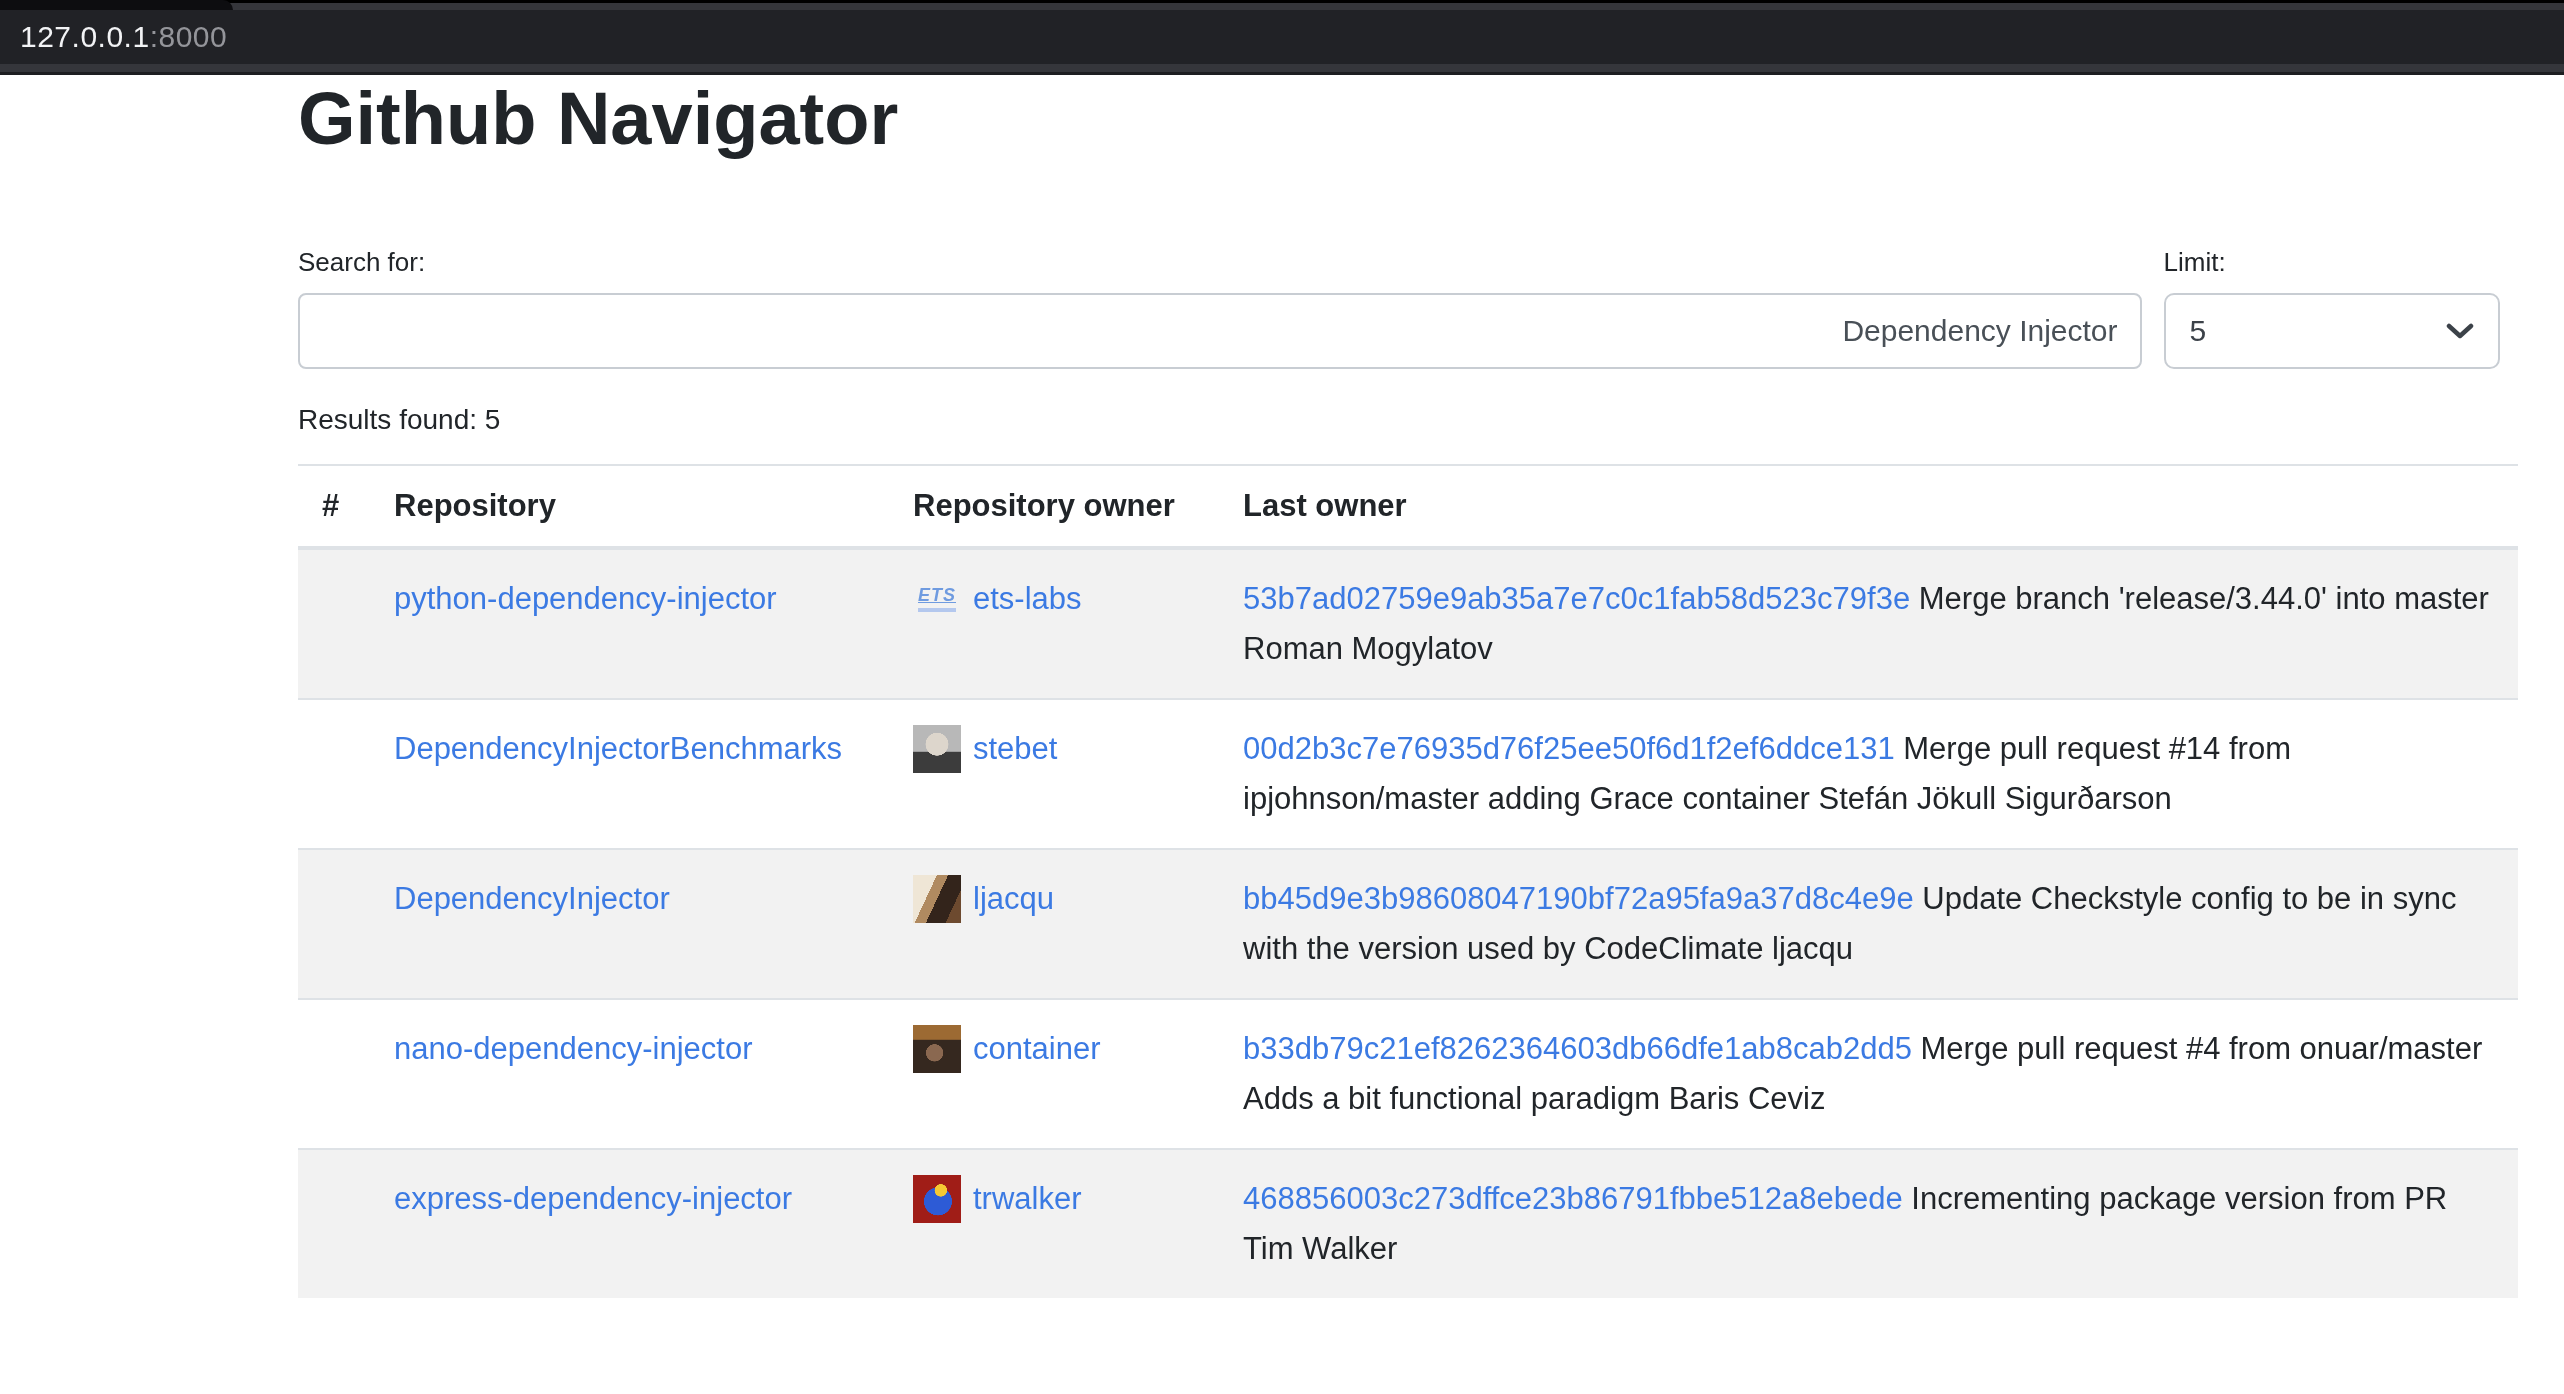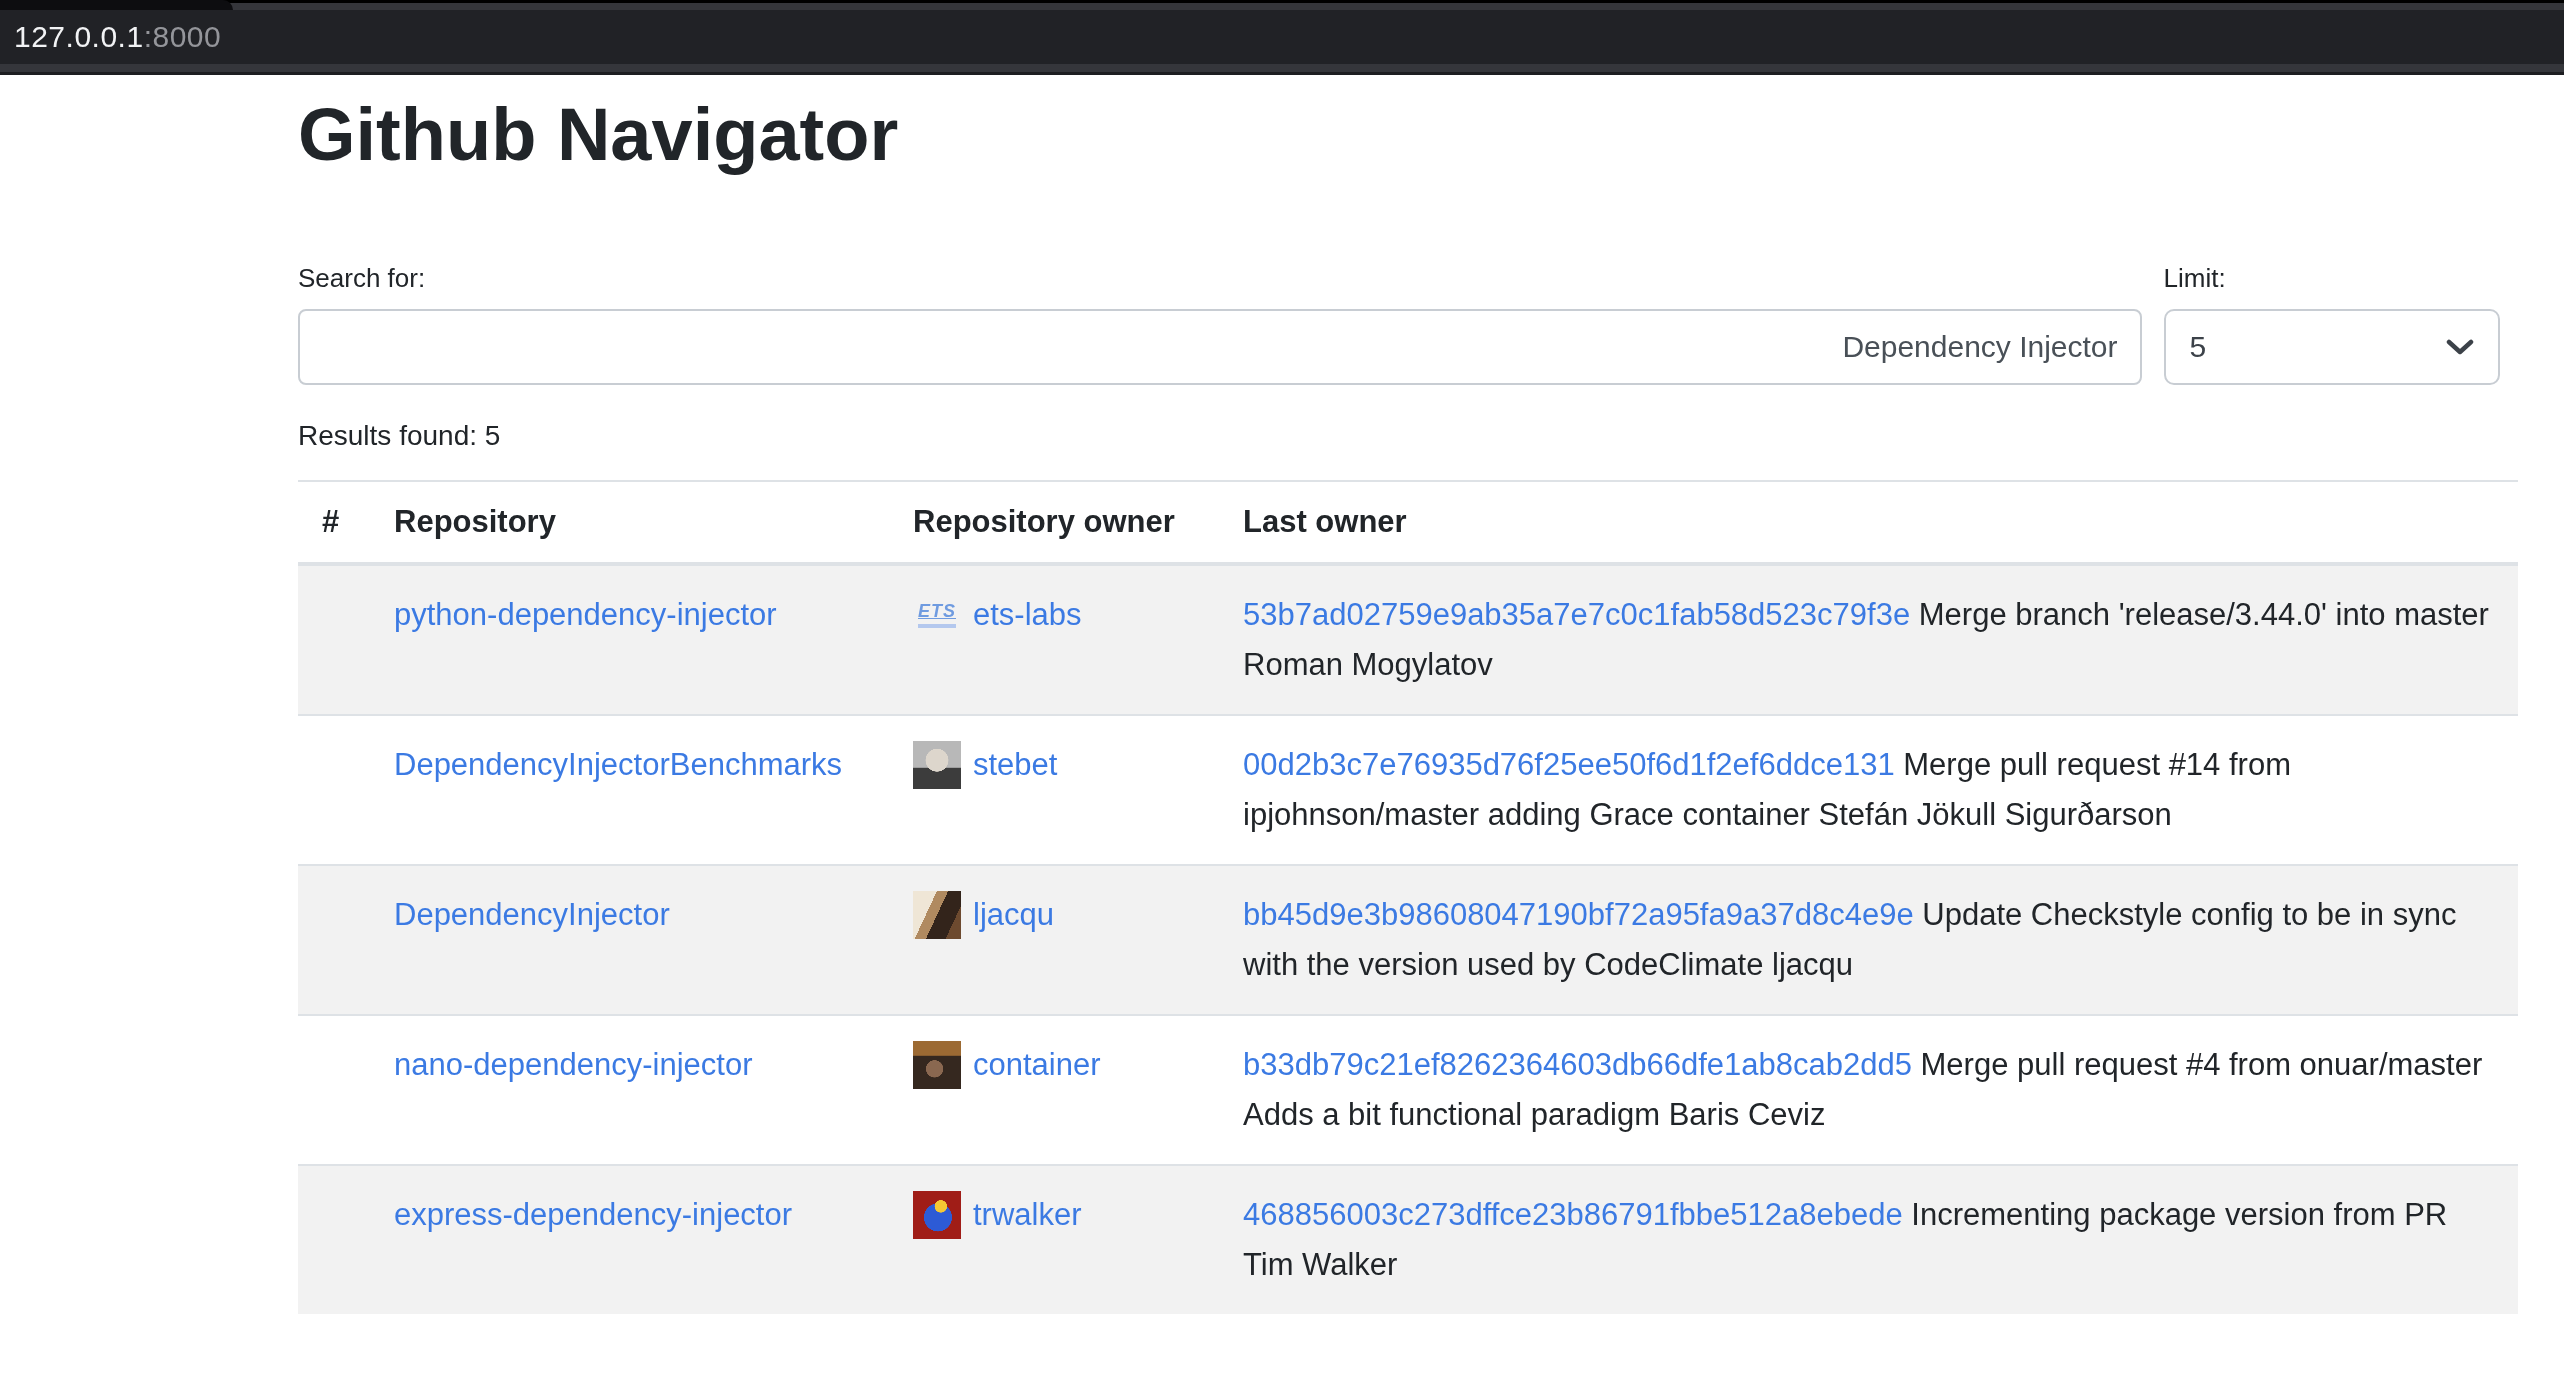--- a/index.html
+++ b/index.html
@@ -9,30 +9,30 @@
     font-family: "Liberation Sans", sans-serif;
     color: var(--text, #212529);
   }
   
   .chrome { position: relative; width: 100%; }
   .tab-strip { height: 10px; background: var(--chrome_strip, #35363b); position: relative; }
   .tab-strip::before { content:""; position:absolute; left:0; top:0; width:100%; height:3px; background:#000; }
   .tab-corner { position:absolute; left:0; top:0; width:233px; height:10px; background:#0d0d10; border-top-right-radius:10px; }
   .address-bar {
     height: 54px; background: var(--chrome_bg, #212226);
-    display: flex; align-items: center; padding-left: 14px;
+    display: flex; align-items: center; padding-left: 20px;
     font-size: 30px; letter-spacing: .5px;
   }
   .url-host { color: var(--url_host_color, #f2f3f5); }
   .url-port { color: var(--url_port_color, #94959a); }
   .chrome-bottom { height: 8px; background: var(--chrome_strip, #35363b); }
   .chrome-line { height: 3px; background: #1d1e21; }
 
   
-  .content { padding: 16px 46px 0 298px; }
+  .content { padding: 0 46px 0 298px; }
   h1.page-title { font-size: 74px; font-weight: 700; line-height: 1.2; color: var(--text, #212529); }
 
   .form-row { display: flex; margin-top: 81px; }
   .search-col { width: 1862px; margin-right: 22px; }
   .limit-col { width: 358px; }
   .field-label { display: block; font-size: 26px; line-height: 35px; margin-bottom: 13px; }
   .text-input {
     width: 100%; height: 76px; border: 2px solid var(--control_border, #c8cdd3);
     border-radius: 8px; font-size: 30px; color: #495057; padding: 0 22px;
     font-family: "Liberation Sans", sans-serif; background: #fff; outline: none; text-align: right;

